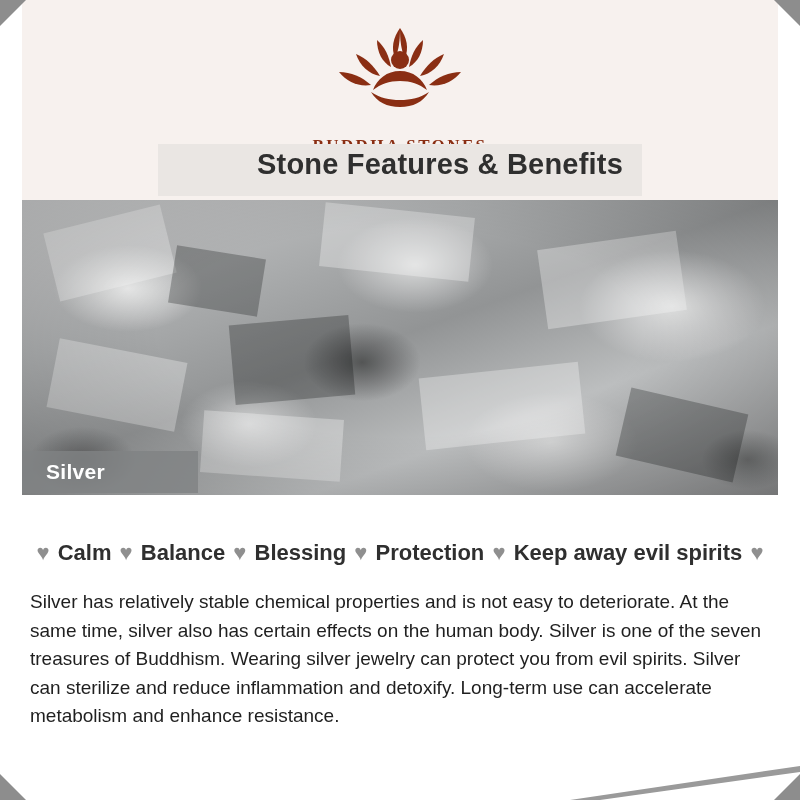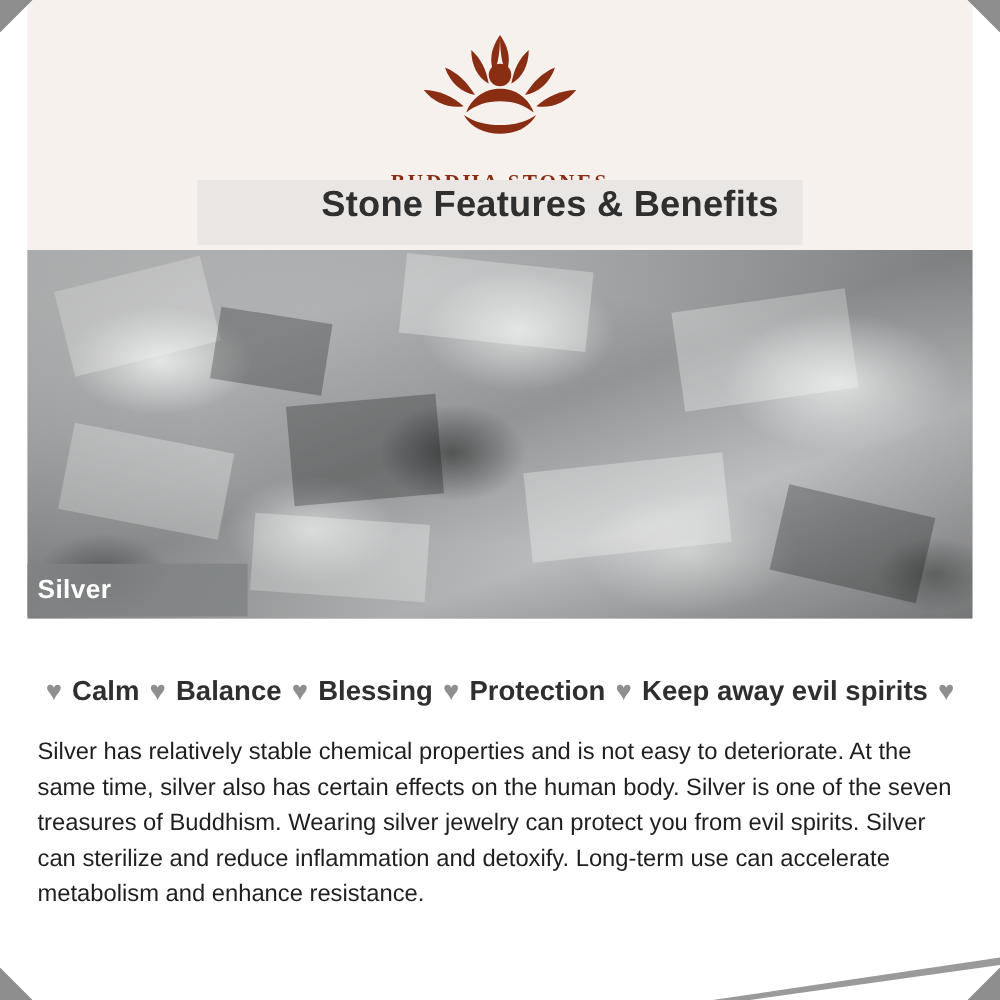--- a/index.html
+++ b/index.html
@@ -172,21 +172,21 @@
     min-width: 176px;
     background: rgba(128,130,132,0.82);
     z-index: 8;
     display: flex;
     align-items: center;
   }
   .stone-label span {
     color: #ffffff;
     font-size: 21px;
     font-weight: 700;
-    padding-left: 8px;
+    padding-left: 24px;
     letter-spacing: 0.3px;
   }
 
   
   .body-area {
     position: absolute;
     top: 495px;
     left: 0;
     width: 800px;
     height: 305px;

